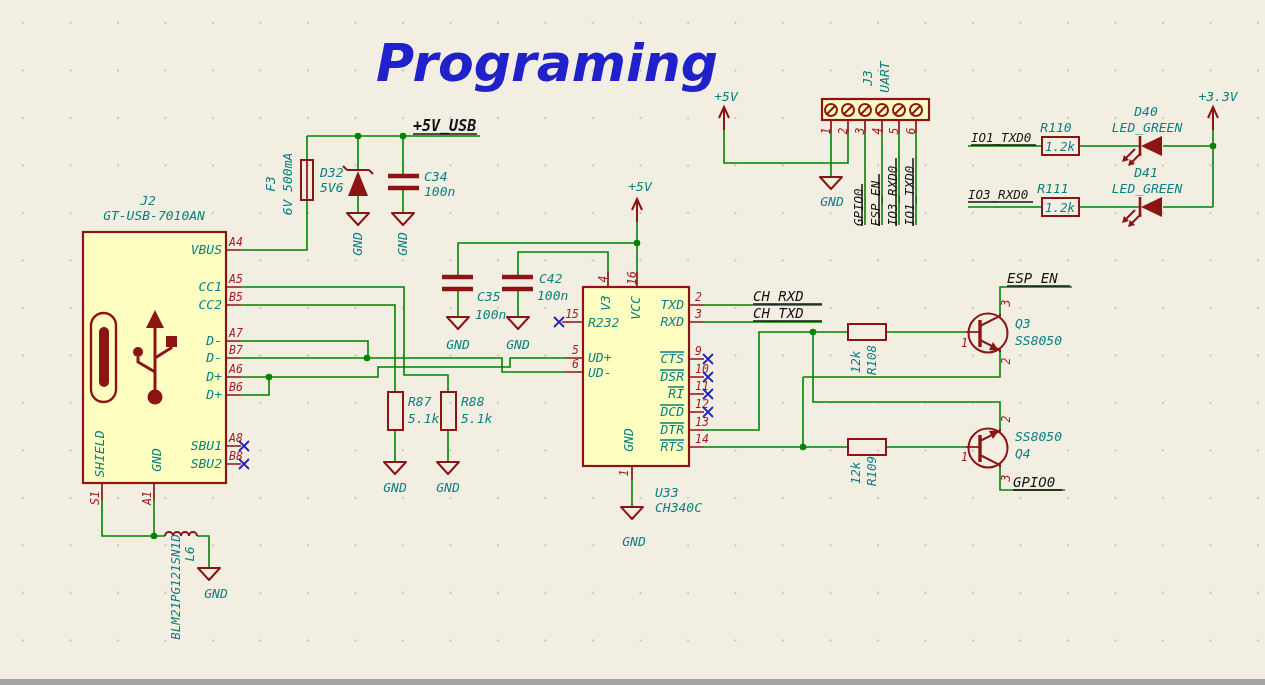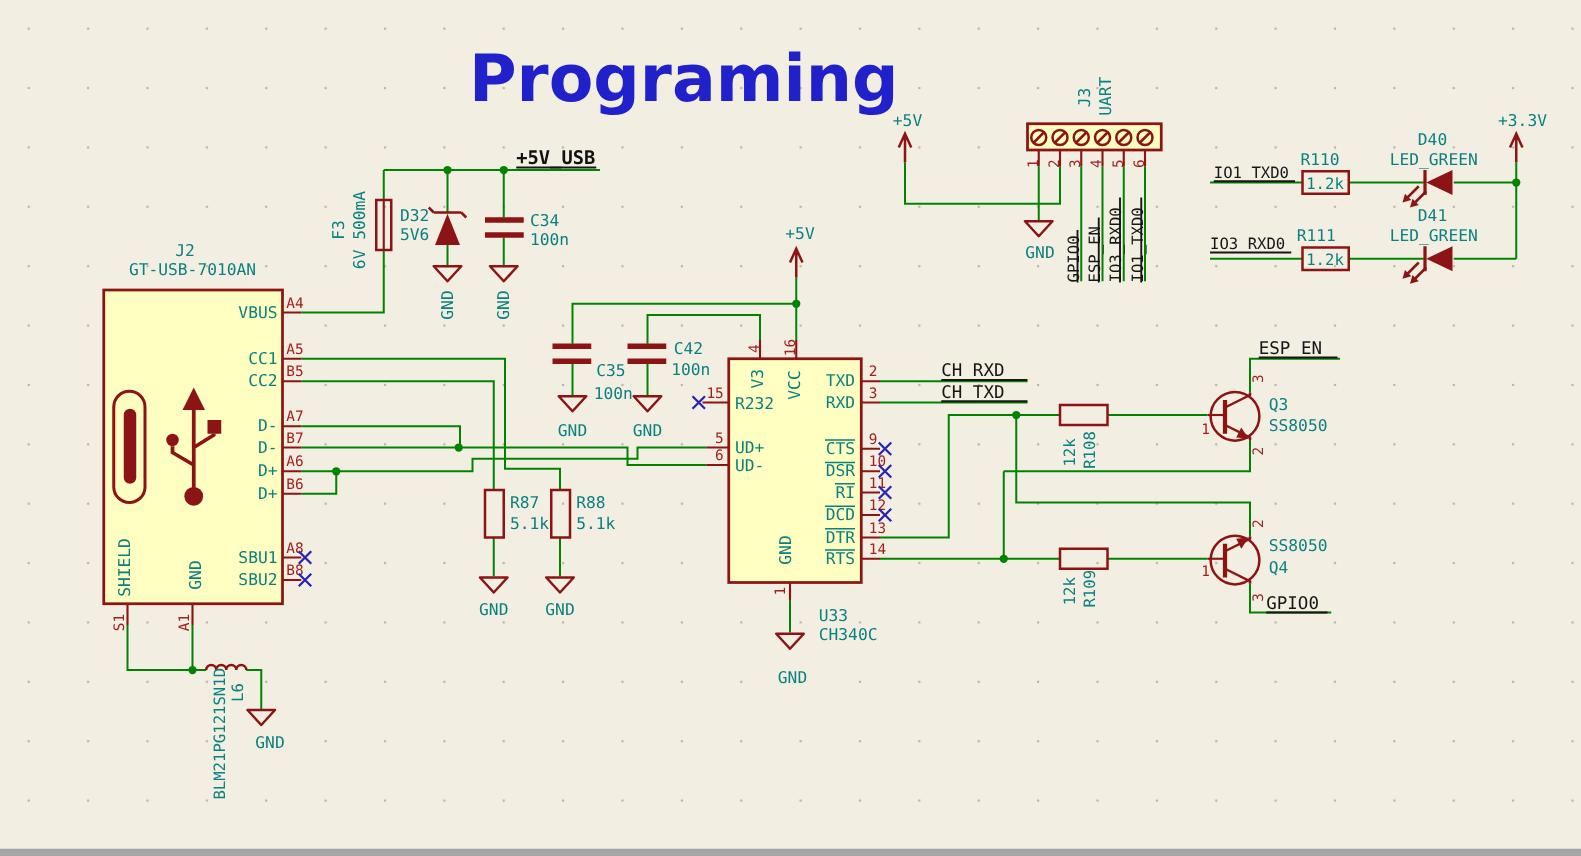--- a/index.html
+++ b/index.html
@@ -1,16 +1,16 @@
 <!DOCTYPE html>
 <html><head>
 <meta charset="utf-8">
 <style>
   html,body{margin:0;padding:0;background:#e8e6da;}
-  .stage{position:relative;width:1265px;height:685px;overflow:hidden;background:#fef9c3;}
+  .stage{position:relative;width:1265px;height:685px;overflow:hidden;background:#fef9c3;font-style:italic;}
   svg{display:block;}
   text{font-family:"DejaVu Sans Mono","Liberation Mono",monospace;}
   .t{fill:#0B8080;font-size:13px;}
   .t12{fill:#0B8080;font-size:12.5px;}
   .pn{fill:#A32020;font-size:11.5px;}
   .lbl{fill:#161616;font-size:14px;}
   .lbl13{fill:#161616;font-size:12.5px;}
   .lblb{fill:#111;font-size:15px;font-weight:bold;}
   .pwr{fill:#0B8080;font-size:13px;}
   .ttl{fill:#2121CC;font-size:52px;font-weight:bold;font-family:"DejaVu Sans","Liberation Sans",sans-serif;}

